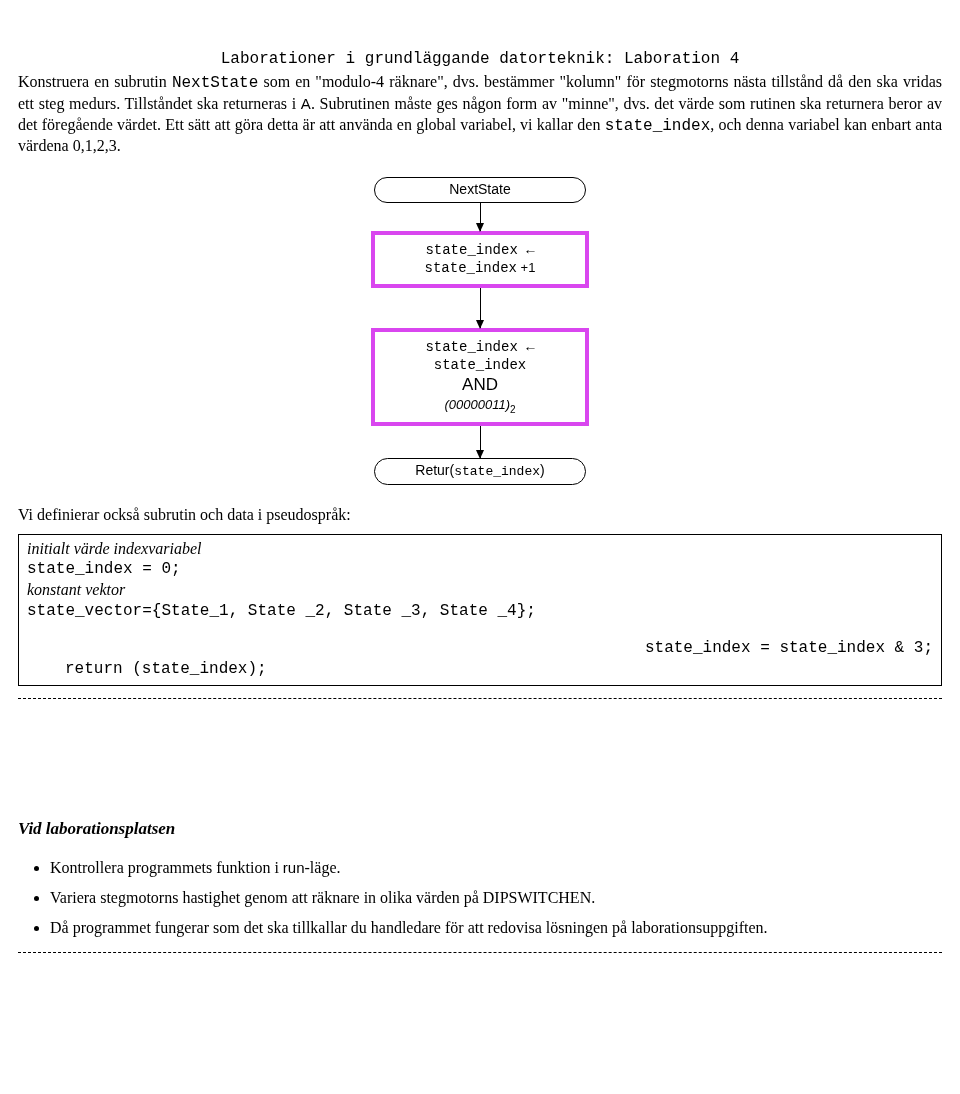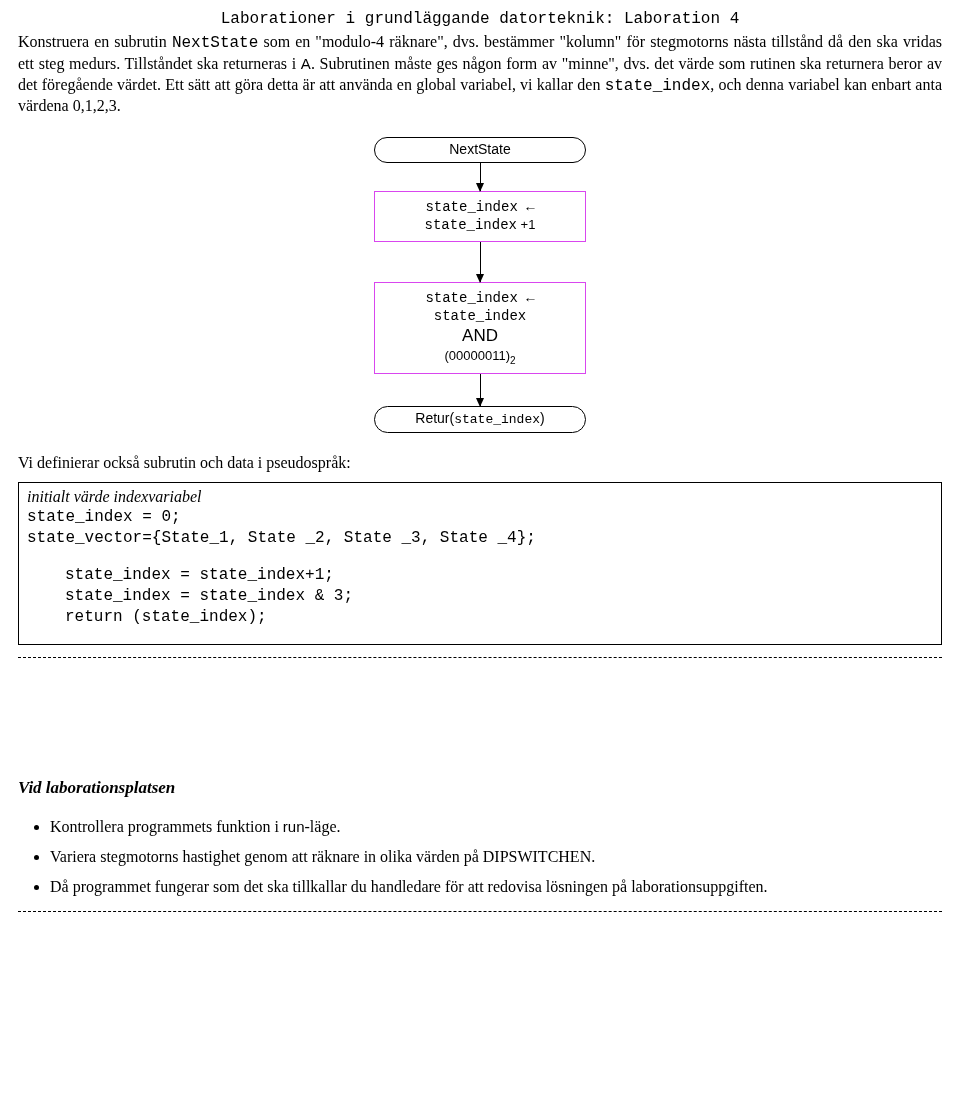--- a/index.html
+++ b/index.html
@@ -12,20 +12,21 @@
     background: #fff;
   }
   .mono {
     font-family: "Courier New", monospace;
   }
   .header {
     font-family: "Courier New", monospace;
     font-size: 16px;
     text-align: center;
     margin-bottom: 4px;
+    margin-top: 40px;
   }
   .para {
     text-align: justify;
     line-height: 1.3;
     margin-bottom: 2px;
   }
   .flowchart {
     display: flex;
     flex-direction: column;
     align-items: center;
@@ -34,21 +35,21 @@
   .terminator {
     border: 1px solid #000;
     border-radius: 14px;
     width: 210px;
     text-align: center;
     padding: 3px 0 5px 0;
     font-family: Arial, sans-serif;
     font-size: 14px;
   }
   .process {
-    border: 1px solid #d946ef;
+    border: 4px solid #d946ef;
     width: 210px;
     text-align: center;
     padding: 6px 0;
     font-family: "Courier New", monospace;
     font-size: 14px;
     line-height: 1.3;
   }
   .arrow {
     position: relative;
     width: 1px;
@@ -60,21 +61,21 @@
     bottom: -1px;
     left: -4px;
     width: 0;
     height: 0;
     border-left: 4.5px solid transparent;
     border-right: 4.5px solid transparent;
     border-top: 9px solid #000;
   }
   .codebox {
     border: 1px solid #000;
-    padding: 4px 8px 17px 8px;
+    padding: 4px 8px 6px 8px;
     margin-top: 8px;
     line-height: 1.3;
   }
   .italic {
     font-style: italic;
   }
   .dashed-sep {
     border: none;
     border-top: 1px dashed #000;
     margin: 12px 0 120px 0;
@@ -126,38 +127,38 @@
     <div>
       <span>state_index</span><span class="sans" style="font-size:13px;"> +1</span>
     </div>
   </div>
   <div class="arrow" style="height:40px;"></div>
   <div class="process">
     <div><span>state_index ←</span></div>
     <div><span>state_index</span></div>
     <div class="sans" style="font-size:17px;"><span>AND</span></div>
     <div>
-      <span class="sans" style="font-size:13px;">(00000011)</span><span class="sans sub">2</span>
+      <span class="sans" style="font-size:13px;font-style:italic;">(00000011)</span><span class="sans sub">2</span>
     </div>
   </div>
   <div class="arrow" style="height:32px;"></div>
   <div class="terminator">
     <span>Retur(</span><span class="mono" style="font-size:13px;">state_index</span><span>)</span>
   </div>
 </div>
 
 <div class="para">Vi definierar också subrutin och data i pseudospråk:</div>
 
 <div class="codebox">
   <div class="italic">initialt värde indexvariabel</div>
   <div class="mono">state_index = 0;</div>
+  <div class="italic">konstant vektor</div>
   <div class="mono">state_vector={State_1, State _2, State _3, State _4};</div>
   <div style="height:16px;"></div>
-  <div class="mono" style="padding-left:38px;">state_index = state_index+1;</div>
-  <div class="mono" style="padding-left:38px;">state_index = state_index &amp; 3;</div>
+  <div class="mono" style="padding-left:38px;text-align:right;">state_index = state_index &amp; 3;</div>
   <div class="mono" style="padding-left:38px;">return (state_index);</div>
 </div>
 
 <hr class="dashed-sep">
 
 <div class="section-heading">Vid laborationsplatsen</div>
 
 <ul>
   <li>
     <span>Kontrollera programmets funktion i </span><span class="sans">run</span><span>-läge.</span>

